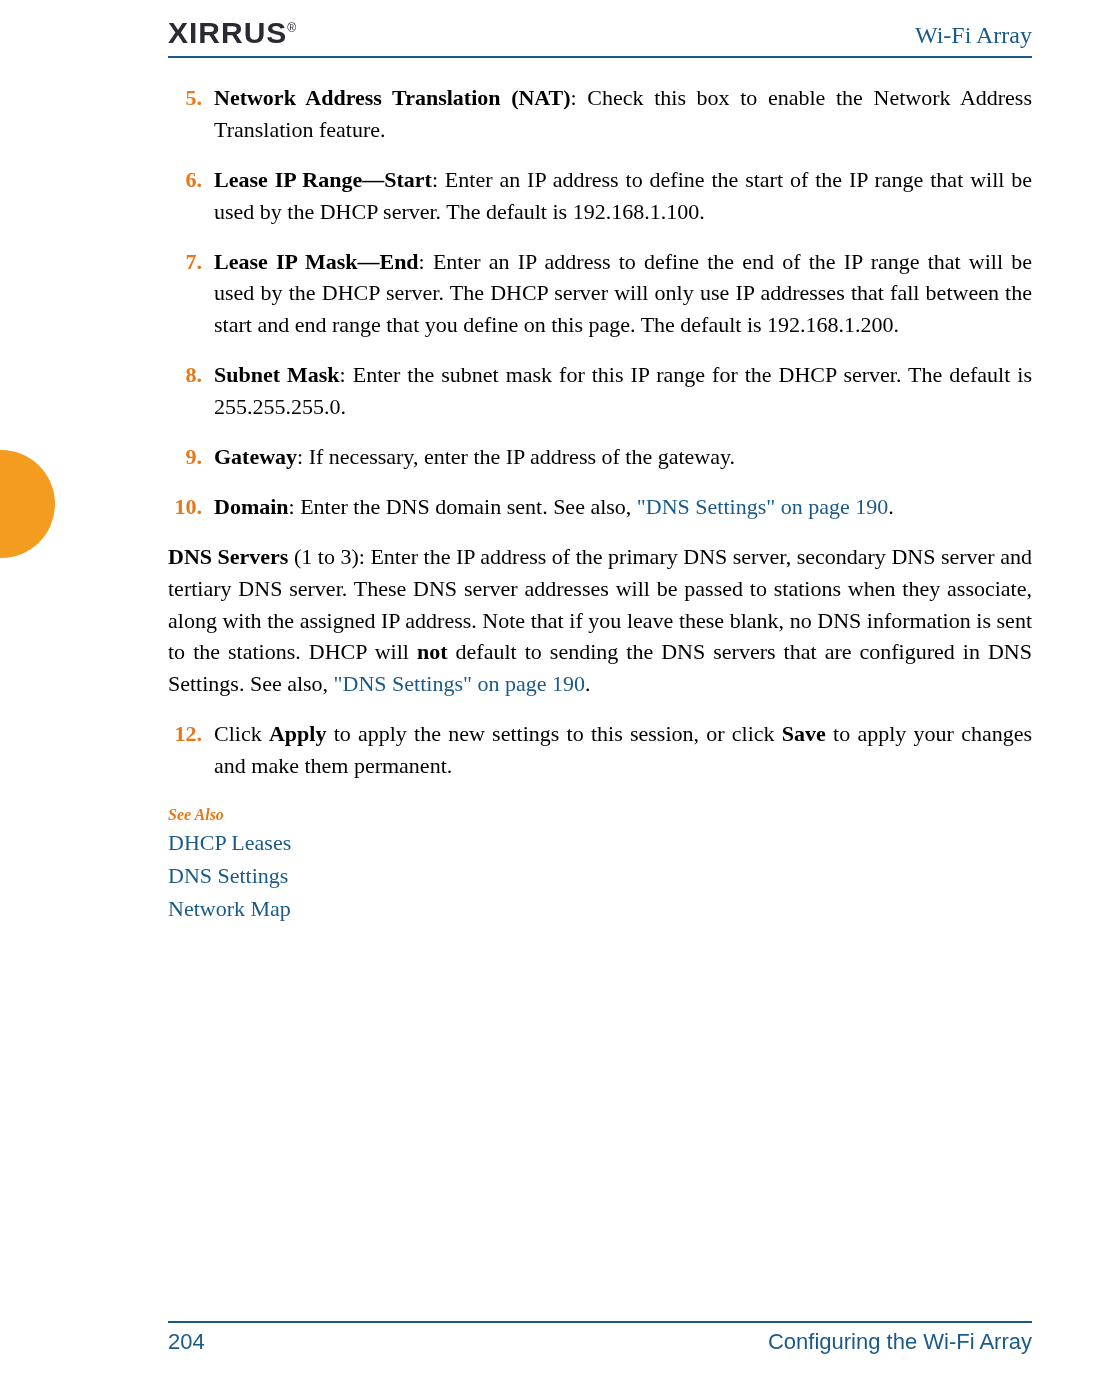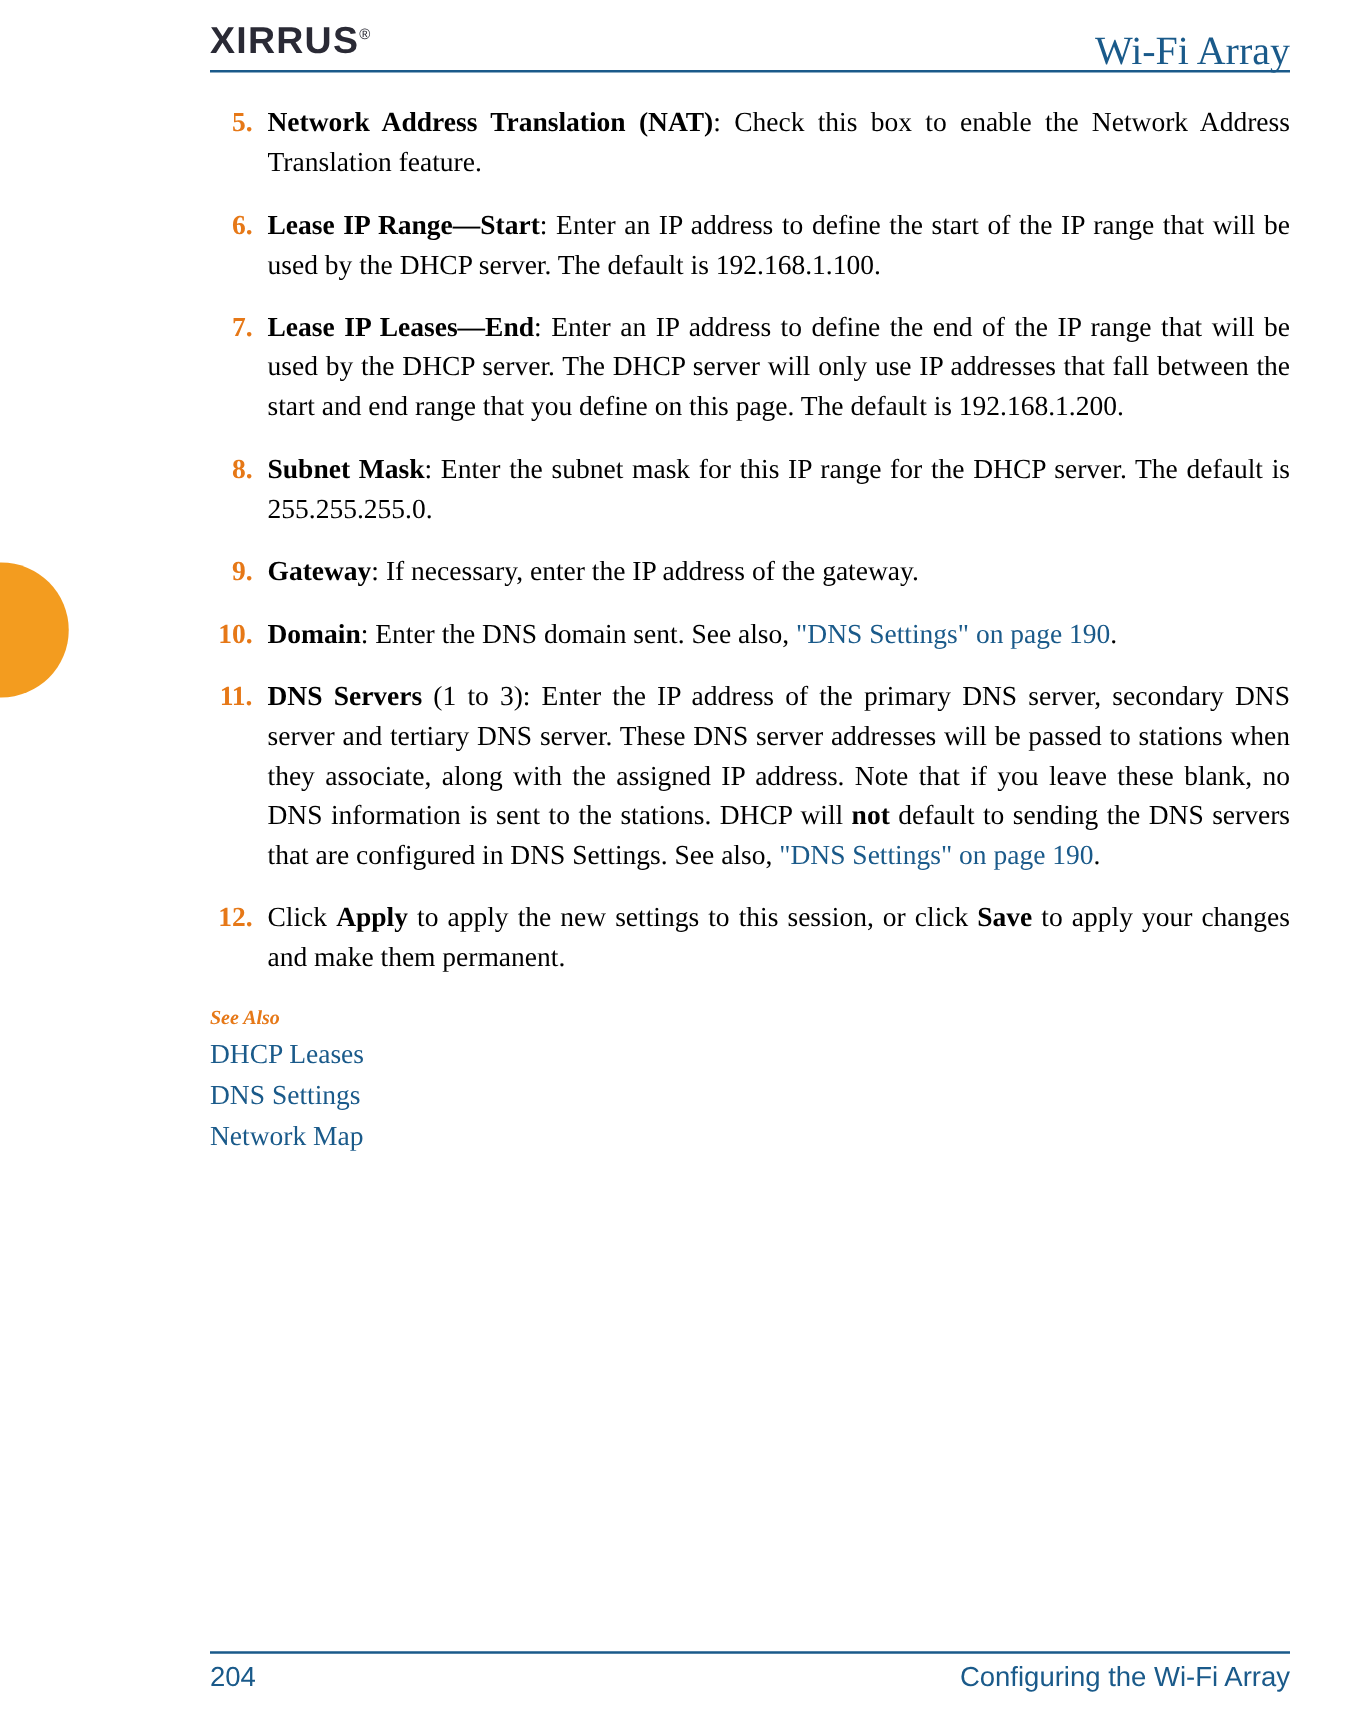--- a/index.html
+++ b/index.html
@@ -35,21 +35,21 @@
     }
     .logo .reg {
       font-size: 12px;
       vertical-align: super;
       font-weight: normal;
     }
     .header-title {
       position: absolute;
       right: 0;
       top: 4px;
-      font-size: 32px;
+      font-size: 24px;
       color: #1a5a8a;
     }
     .side-tab {
       position: absolute;
       left: 0;
       top: 450px;
       width: 55px;
       height: 108px;
       background: #f39c1f;
       border-top-right-radius: 54px;
@@ -144,21 +144,21 @@
   <div class="list-item">
     <div class="list-num">6.</div>
     <div class="list-body">
       <span class="term">Lease IP Range—Start</span><span>: Enter an IP address to define the start of the IP range that will be used by the DHCP server. The default is 192.168.1.100.</span>
     </div>
   </div>
 
   <div class="list-item">
     <div class="list-num">7.</div>
     <div class="list-body">
-      <span class="term">Lease IP Leases—End</span><span>: Enter an IP address to define the end of the IP range that will be used by the DHCP server. The DHCP server will only use IP addresses that fall between the start and end range that you define on this page. The default is 192.168.1.200.</span>
+      <span class="term">Lease IP Mask—End</span><span>: Enter an IP address to define the end of the IP range that will be used by the DHCP server. The DHCP server will only use IP addresses that fall between the start and end range that you define on this page. The default is 192.168.1.200.</span>
     </div>
   </div>
 
   <div class="list-item">
     <div class="list-num">8.</div>
     <div class="list-body">
       <span class="term">Subnet Mask</span><span>: Enter the subnet mask for this IP range for the DHCP server. The default is 255.255.255.0.</span>
     </div>
   </div>
 
@@ -170,21 +170,20 @@
   </div>
 
   <div class="list-item">
     <div class="list-num">10.</div>
     <div class="list-body">
       <span class="term">Domain</span><span>: Enter the DNS domain sent. See also, </span><span class="link">"DNS Settings" on page 190</span><span>.</span>
     </div>
   </div>
 
   <div class="list-item">
-    <div class="list-num">11.</div>
     <div class="list-body">
       <span class="term">DNS Servers</span><span> (1 to 3): Enter the IP address of the primary DNS server, secondary DNS server and tertiary DNS server. These DNS server addresses will be passed to stations when they associate, along with the assigned IP address. Note that if you leave these blank, no DNS information is sent to the stations. DHCP will </span><span class="term">not</span><span> default to sending the DNS servers that are configured in DNS Settings. See also, </span><span class="link">"DNS Settings" on page 190</span><span>.</span>
     </div>
   </div>
 
   <div class="list-item">
     <div class="list-num">12.</div>
     <div class="list-body">
       <span>Click </span><span class="term">Apply</span><span> to apply the new settings to this session, or click </span><span class="term">Save</span><span> to apply your changes and make them permanent.</span>
     </div>

